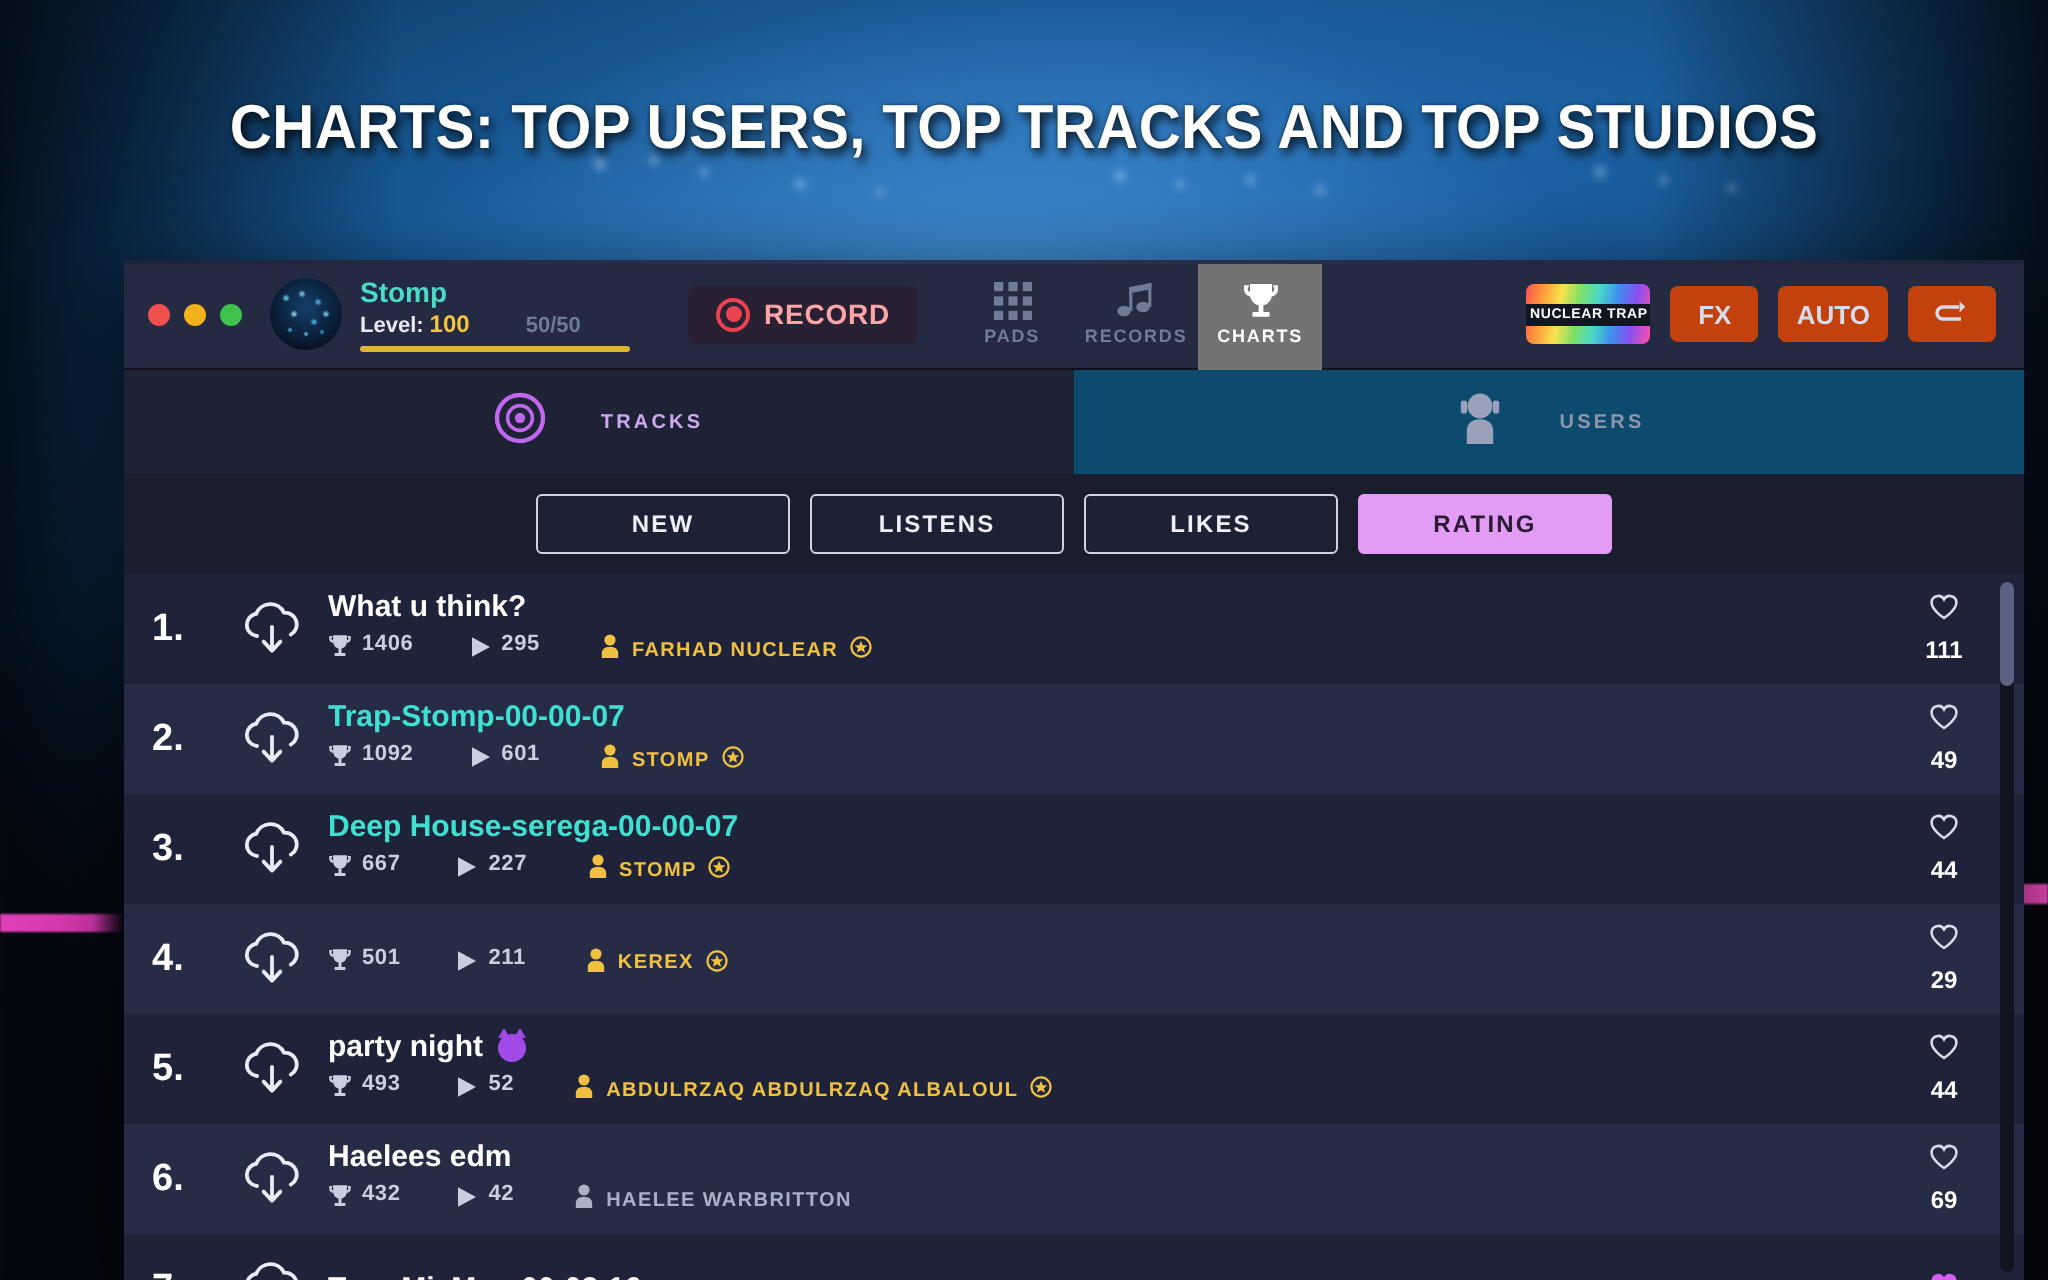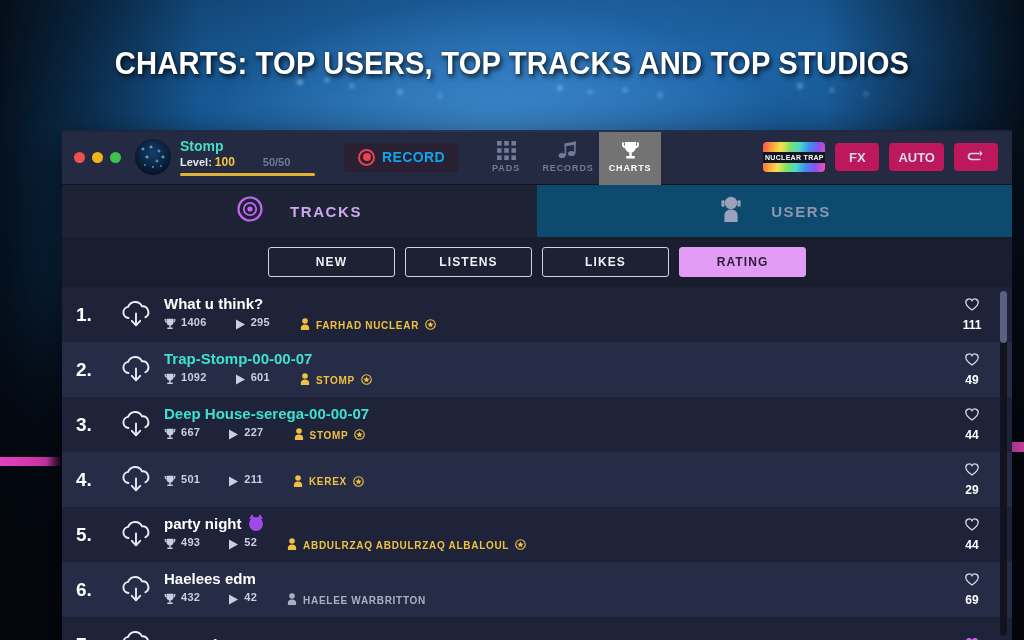--- a/index.html
+++ b/index.html
@@ -111,51 +111,51 @@
     font-family:"Liberation Sans Narrow","Liberation Sans",sans-serif;}
   #xp { color:#6f7a94; font-size:11px; font-weight:bold; margin-left:28px;
     font-family:"Liberation Sans Narrow","Liberation Sans",sans-serif;}
   #xpbar { height:3px; width:135px; background:#e0b336; margin-top:4px; border-radius:2px;}
 
   #record { margin-left:24px; display:flex; align-items:center; gap:7px;
     padding:6px 14px; border-radius:4px; background:#2a2033; }
   #rec-ring { width:17px; height:17px; border-radius:50%; border:2px solid #e8434f;
     display:flex; align-items:center; justify-content:center; }
   #rec-ring i { width:8px; height:8px; border-radius:50%; background:#e8434f; display:block;}
-  #rec-label { color:#0ea5e9; font-size:14px; font-weight:bold; letter-spacing:.4px;
+  #rec-label { color:#fca5a5; font-size:14px; font-weight:bold; letter-spacing:.4px;
     font-family:"Liberation Sans Narrow","Liberation Sans",sans-serif;}
 
   #navtabs { display:flex; align-items:flex-end; height:55px; margin-left:16px; }
   .navtab { width:62px; height:55px; display:flex; flex-direction:column;
     align-items:center; justify-content:center; gap:3px; }
   .navtab .nlbl { font-size:9px; font-weight:bold; letter-spacing:.9px; color:#707b96;
     font-family:"Liberation Sans Narrow","Liberation Sans",sans-serif;}
   .navtab.active { background:#737373; }
   .navtab.active .nlbl { color:#ffffff; }
   .navtab svg { display:block; }
 
   #right-tools { margin-left:auto; display:flex; align-items:center; gap:10px; padding-right:14px; }
   #genre { width:62px; height:30px; border-radius:4px; position:relative; overflow:hidden;
     background:linear-gradient(100deg,#ff4f4f 0%,#ff9c3c 14%,#f5e34b 28%,#7ee06a 42%,#49d8c8 56%,#3f8ef0 70%,#8a4ff0 84%,#ff4fa8 100%);
     display:flex; align-items:center; justify-content:center; }
   #genre span { font-size:7px; font-weight:bold; color:#fff; background:#121622;
     padding:2px 3px; letter-spacing:.3px; white-space:nowrap;
     font-family:"Liberation Sans Narrow","Liberation Sans",sans-serif;}
   .tbtn { min-width:44px; height:28px; border-radius:4px; background:#2b3košy; }
-  .tbtn { min-width:44px; height:28px; border-radius:4px; background:#be185d;
+  .tbtn { min-width:44px; height:28px; border-radius:4px; background:#c2410c;
     color:#d6dcec; font-size:13px; font-weight:bold; display:flex; align-items:center;
     justify-content:center; padding:0 9px;
     font-family:"Liberation Sans Narrow","Liberation Sans",sans-serif;}
 
   
   #sectabs { display:flex; height:52px; }
   .sectab { flex:1; display:flex; align-items:center; justify-content:center; gap:11px; }
   .sectab.tracks { background:#1d2235; }
   .sectab.users { background:#0c4a6e; }
-  .sectab .slbl { font-size:15px; font-weight:bold; letter-spacing:1.6px;
+  .sectab .slbl { font-size:10px; font-weight:bold; letter-spacing:1.6px;
     font-family:"Liberation Sans Narrow","Liberation Sans",sans-serif;margin-left:16px;}
   .sectab.tracks .slbl { color:#cfa7f0; }
   .sectab.users .slbl { color:#8e95ad; }
 
   
   #filters { height:50px; background:#191d2e; display:flex; align-items:center;
     justify-content:center; gap:10px; }
   .fbtn { width:127px; height:30px; border:1px solid #cfd4e4; border-radius:3px;
     background:#1c2133; color:#eef0f7; font-size:12px; font-weight:bold;
     letter-spacing:1.1px; display:flex; align-items:center; justify-content:center;

